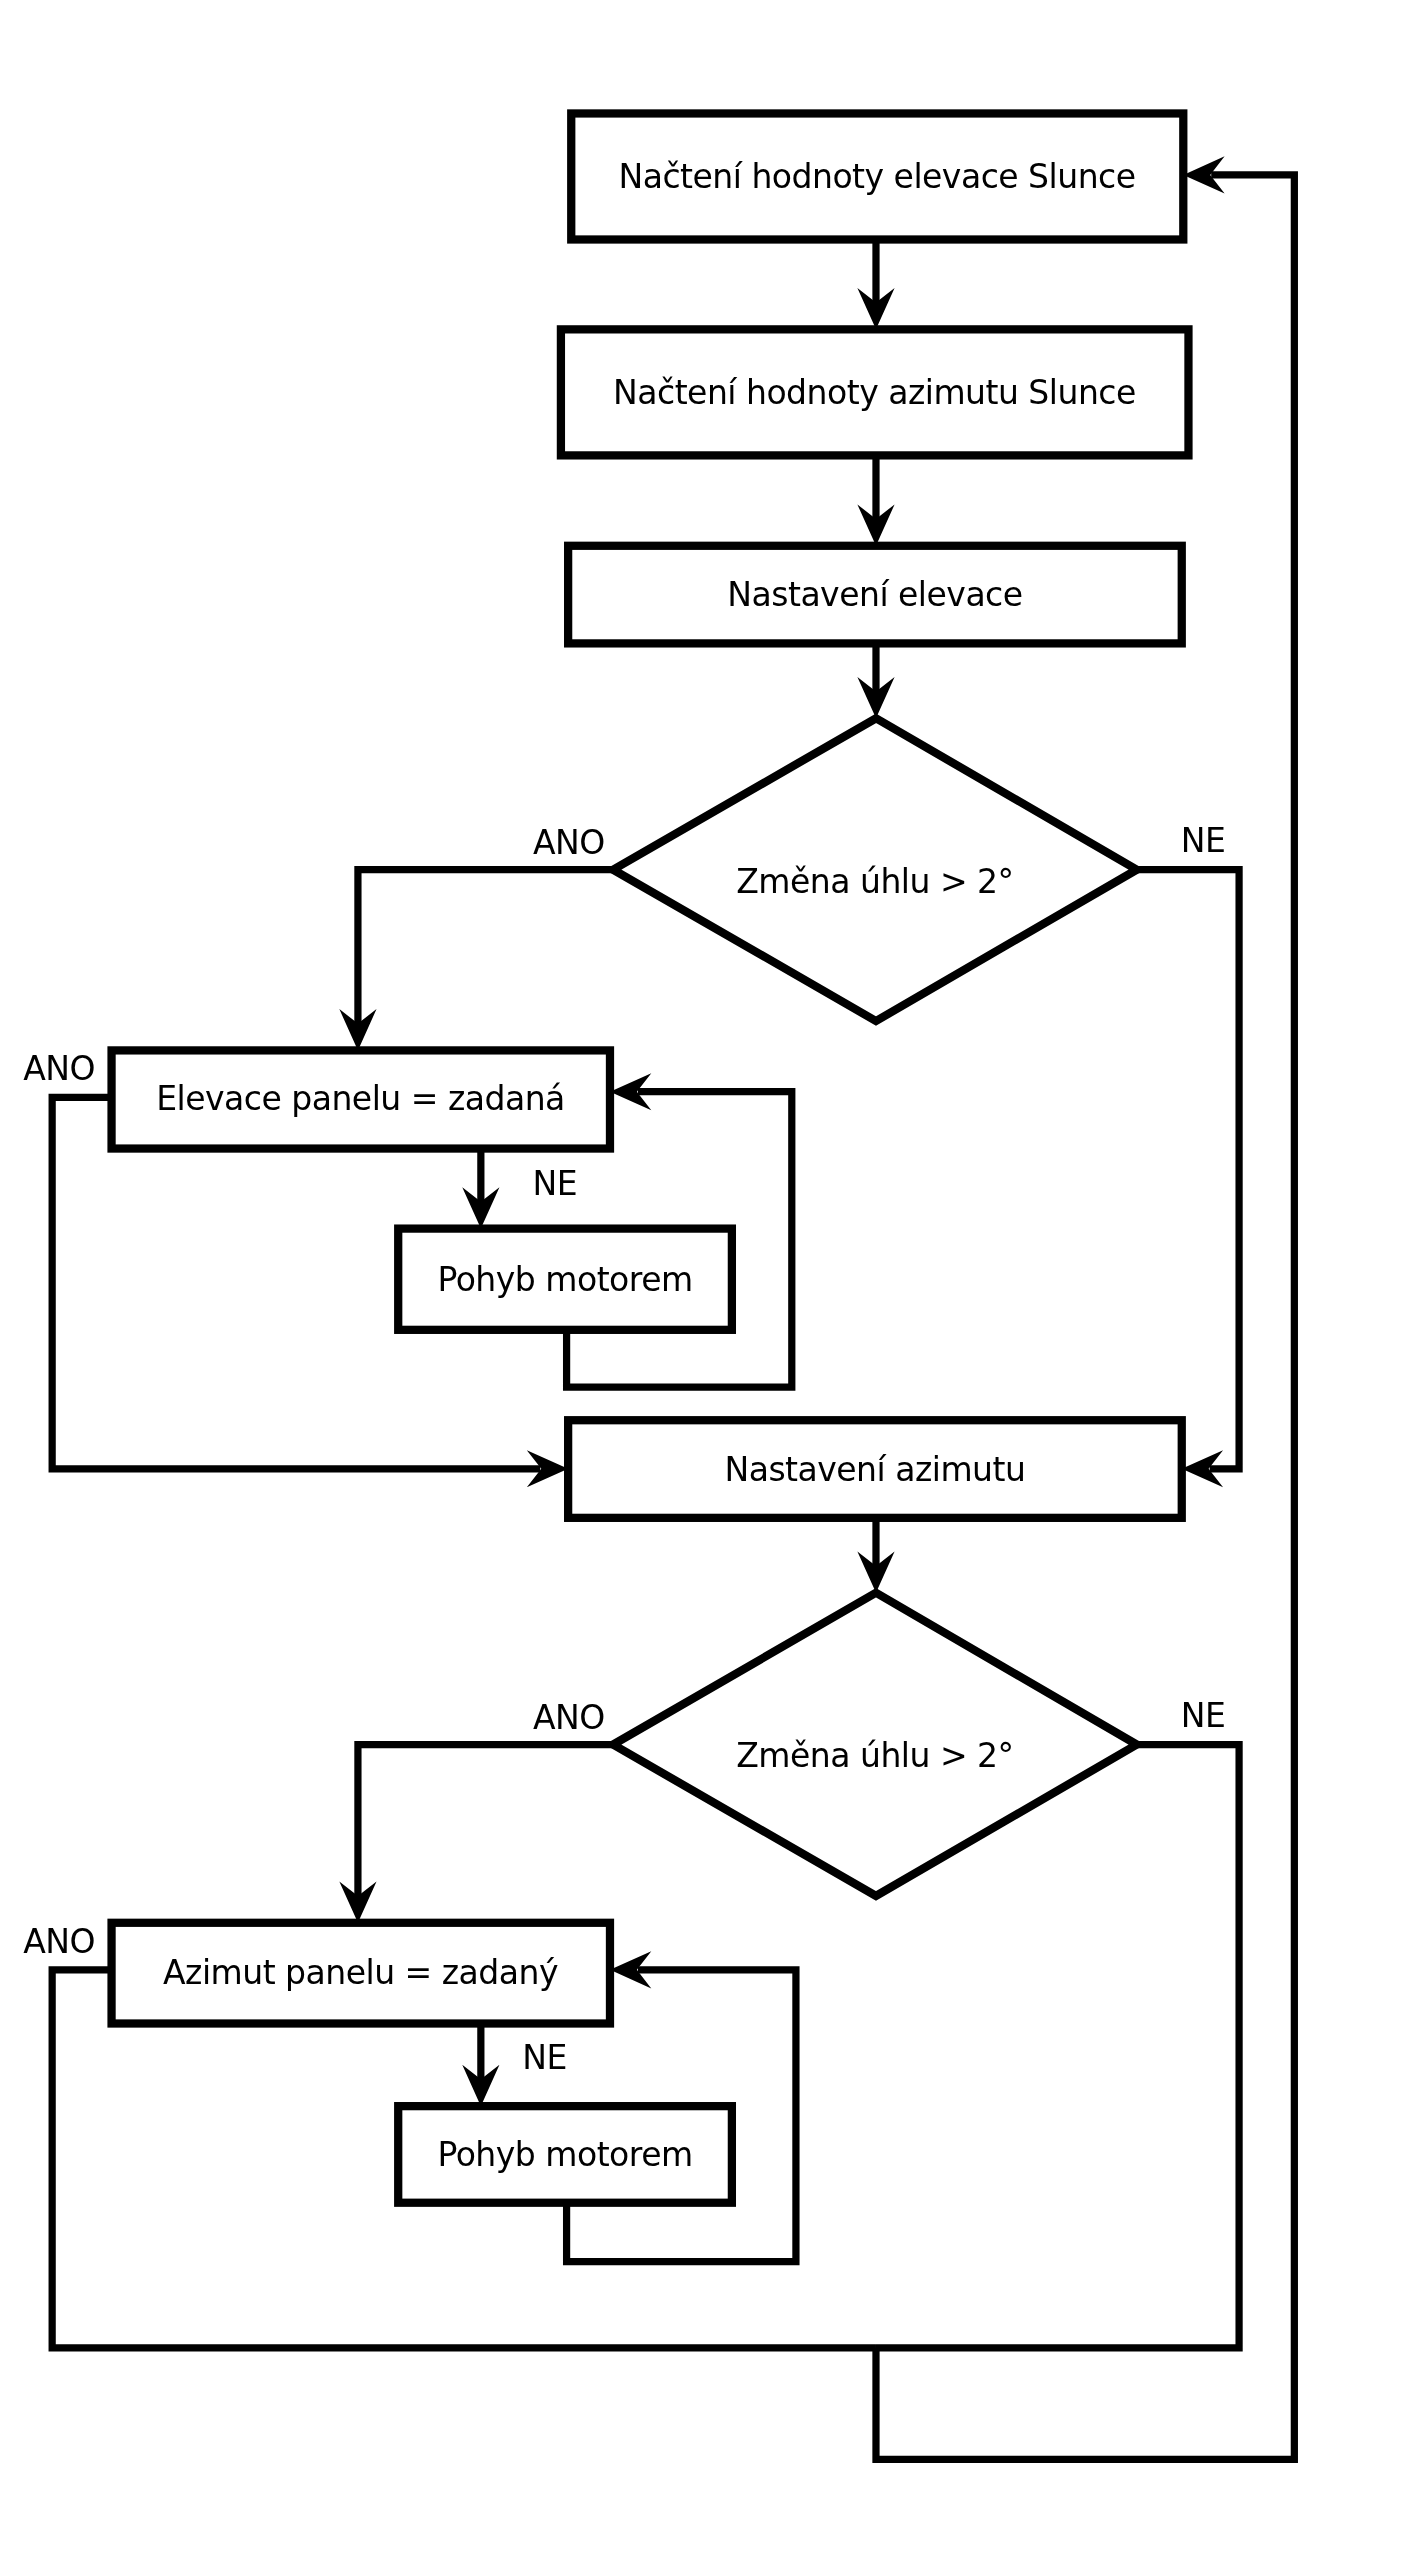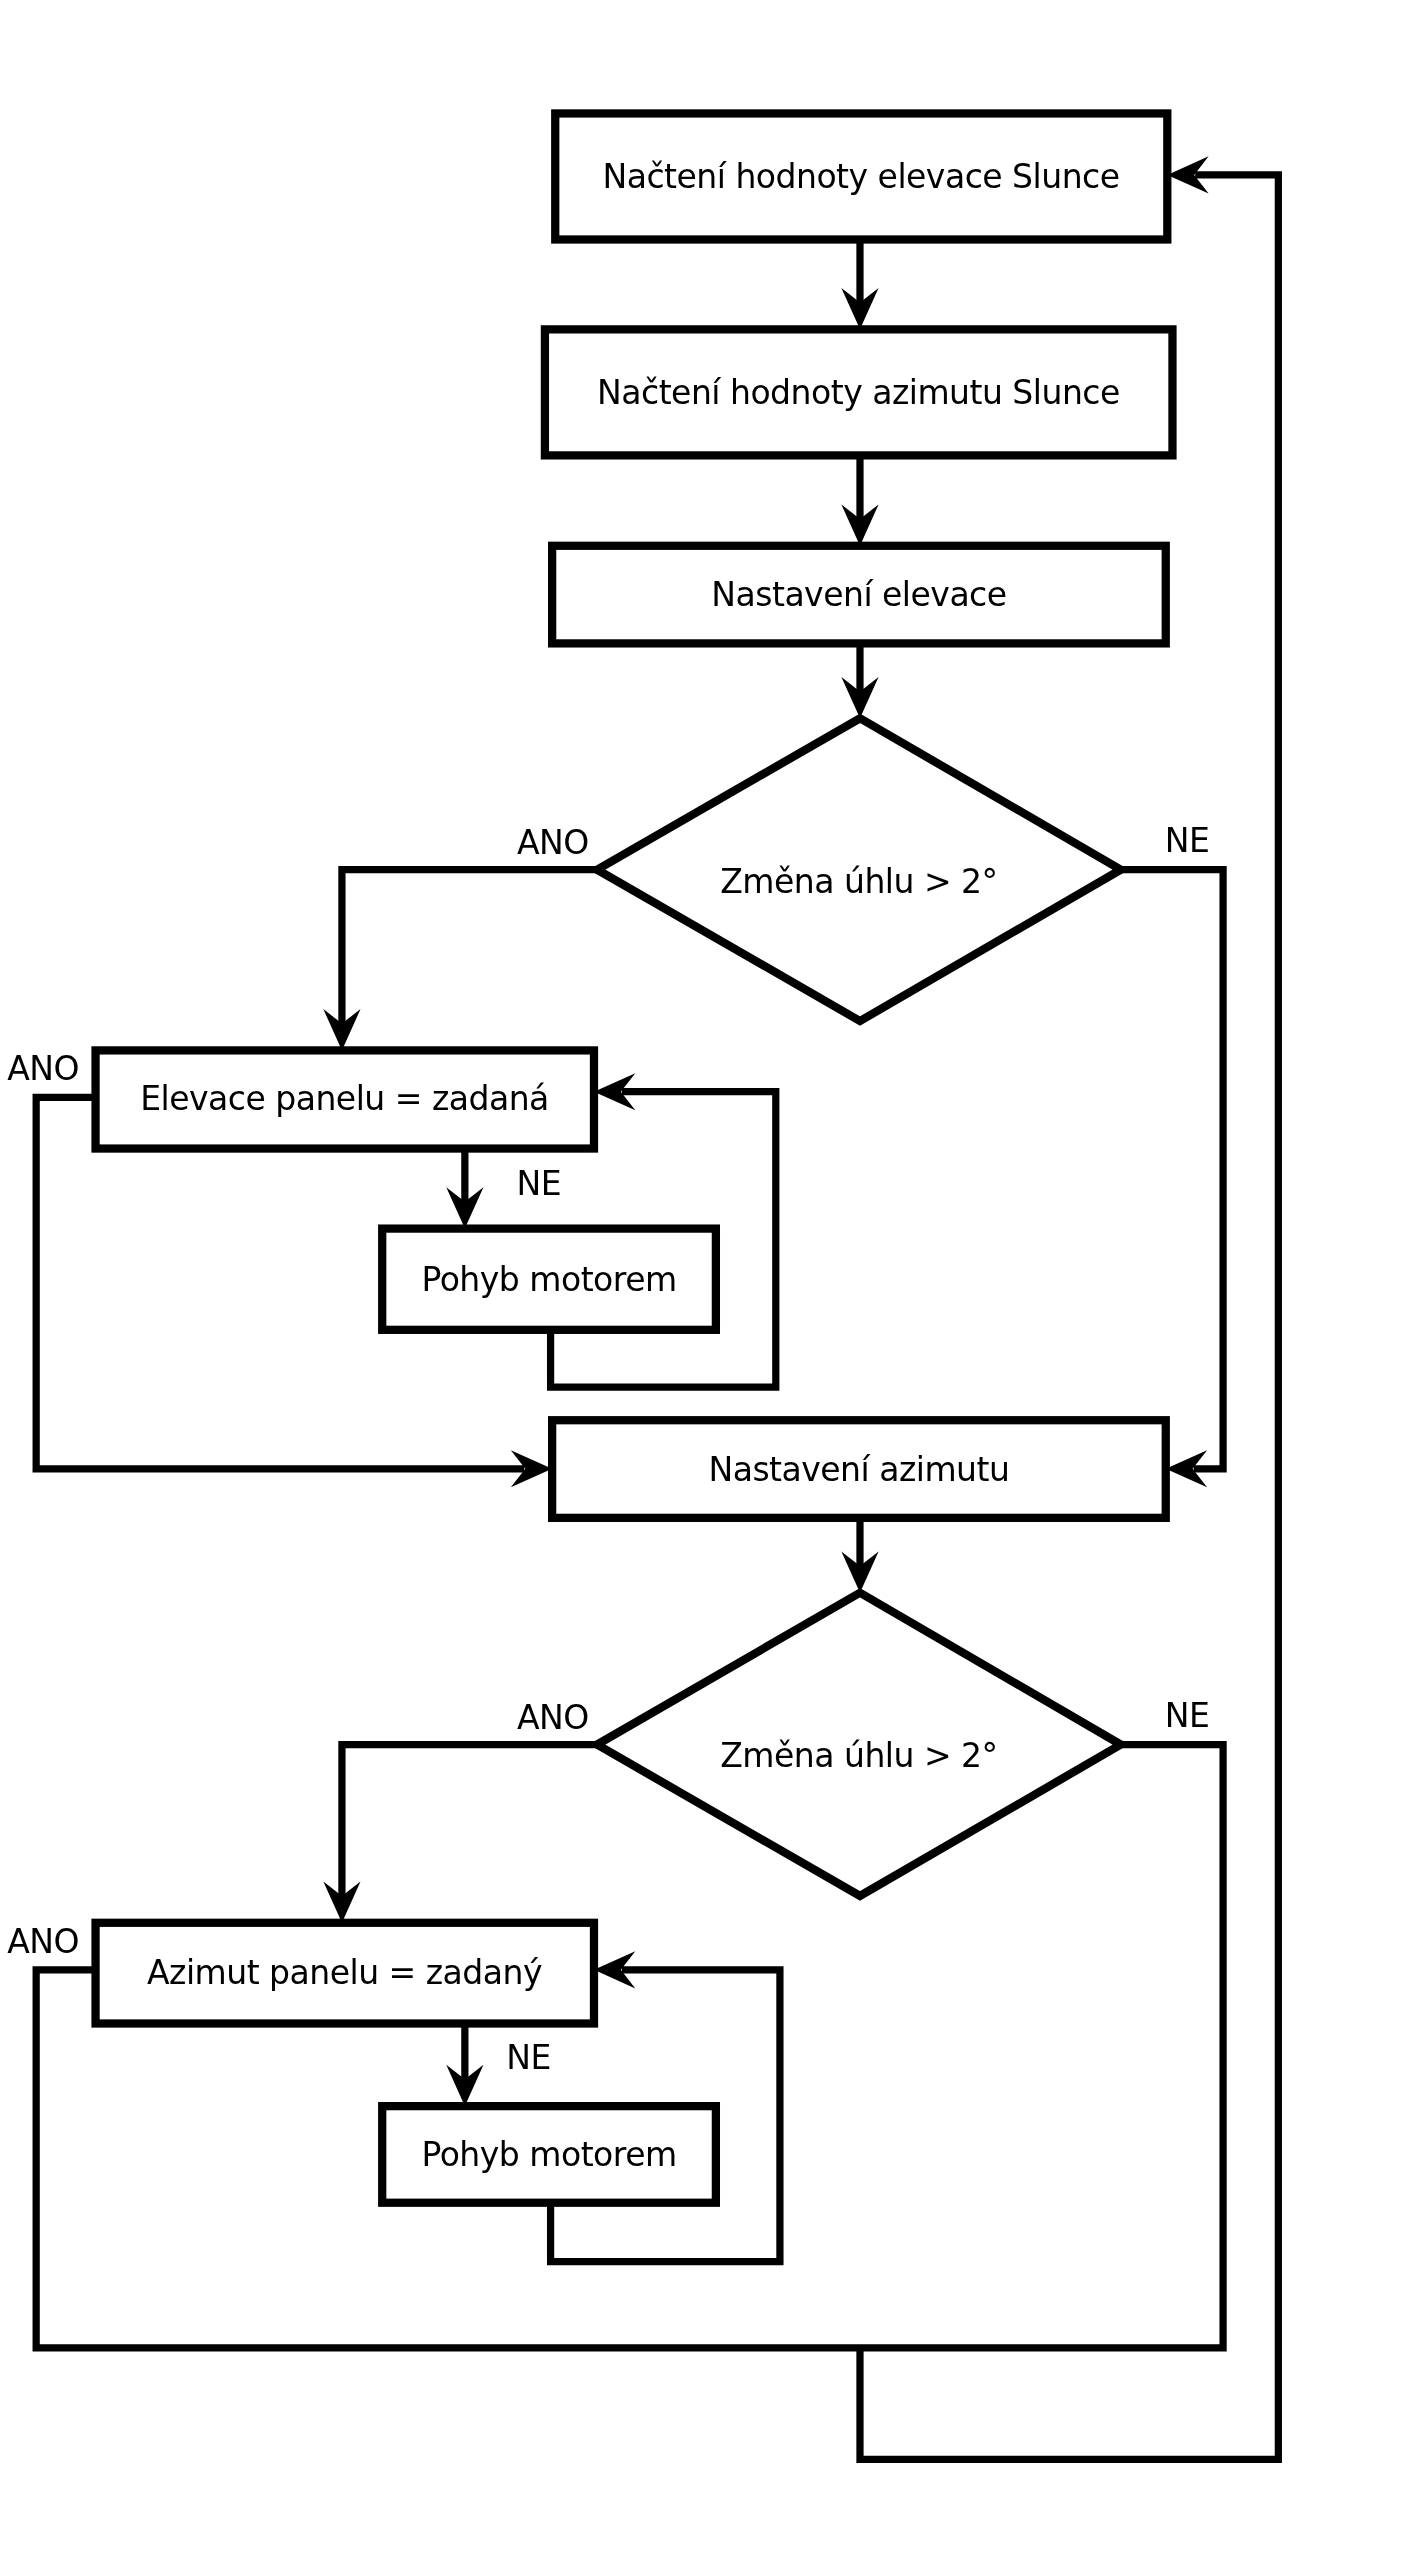--- a/index.html
+++ b/index.html
@@ -6,20 +6,21 @@
     margin: 0;
     padding: 0;
     background: #ffffff;
   }
   .stage {
     position: relative;
     width: 1283px;
     height: 2576px;
     background: #ffffff;
     font-family: "DejaVu Sans", "Liberation Sans", sans-serif;
+    padding-left: 16px;
   }
   svg.flowchart {
     display: block;
     width: 100%;
     height: 100%;
   }
   .edge {
     fill: none;
     stroke: #000000;
     stroke-width: 14;

